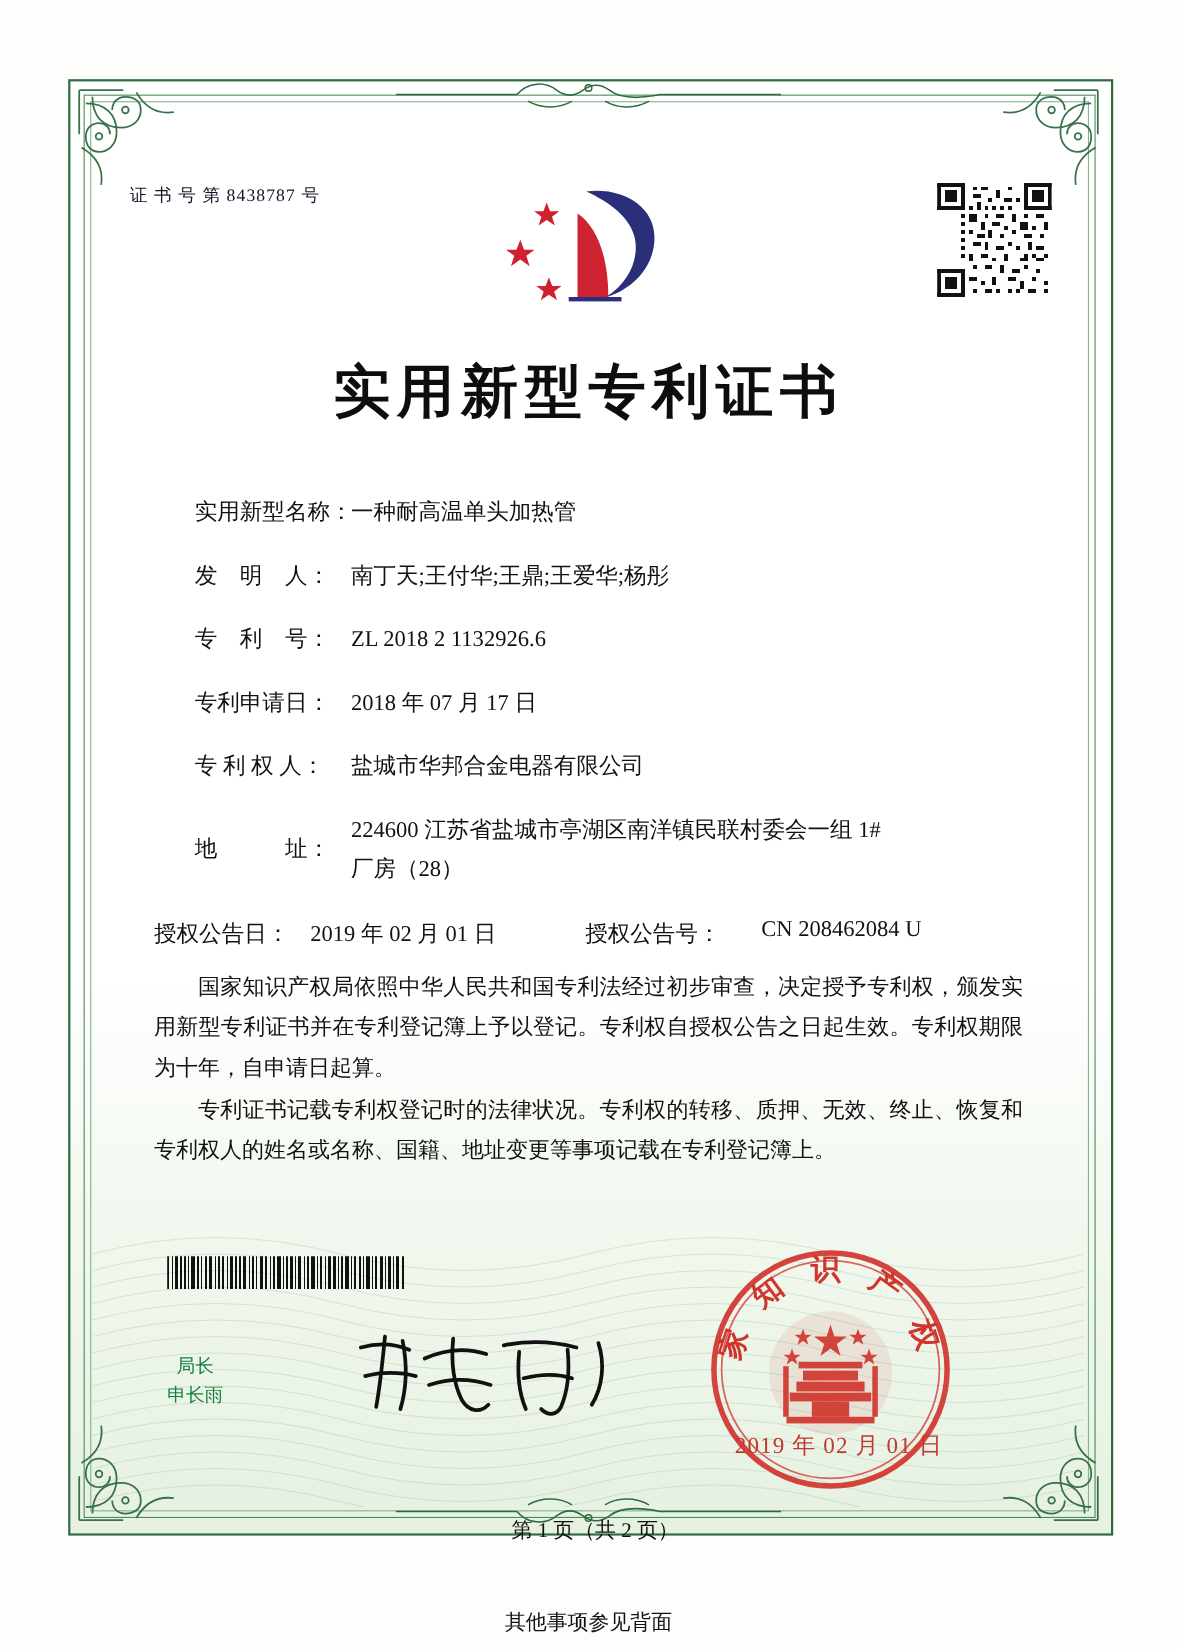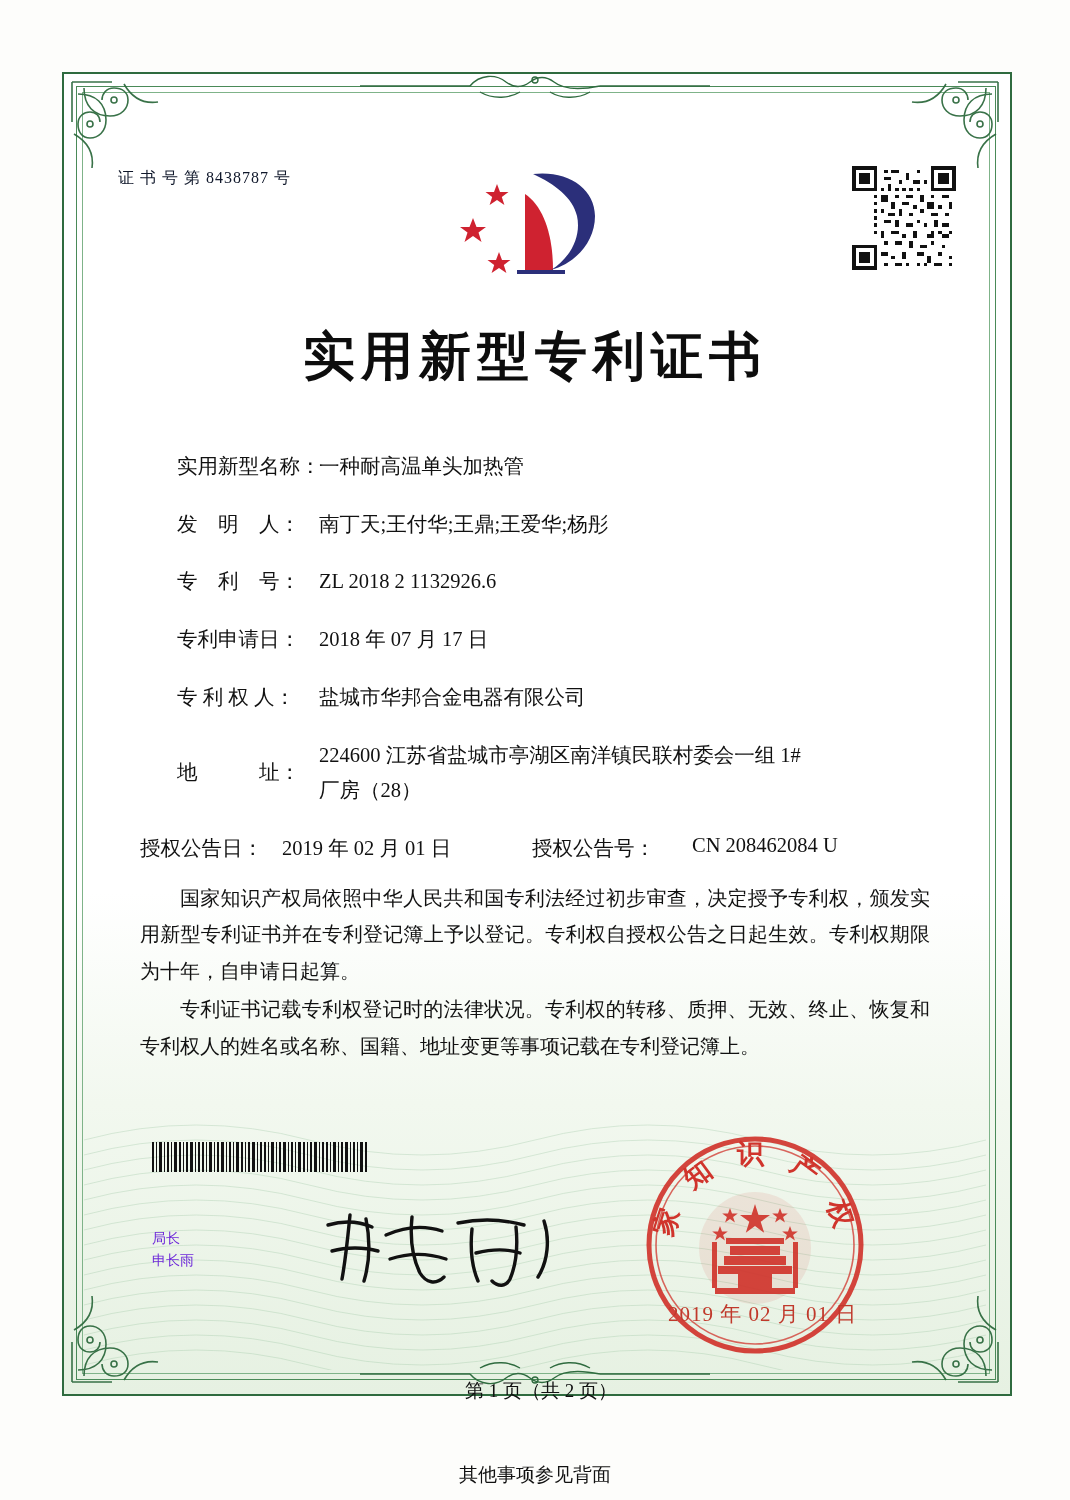--- a/index.html
+++ b/index.html
@@ -187,23 +187,24 @@
     width: 216px;
     height: 30px;
   }
   .barcode svg { display:block; }
 
   
   .director {
     position: absolute;
     left: 152px;
     top: 1228px;
-    font-size: 14px;
+    font-size: 17px;
     line-height: 1.6;
-    color: #6d28d9;
+    color: #15803d;
+    text-align: center;
   }
   .signature {
     position: absolute;
     left: 320px;
     top: 1205px;
     width: 240px;
     height: 90px;
   }
   .signature svg { display:block; }
 

